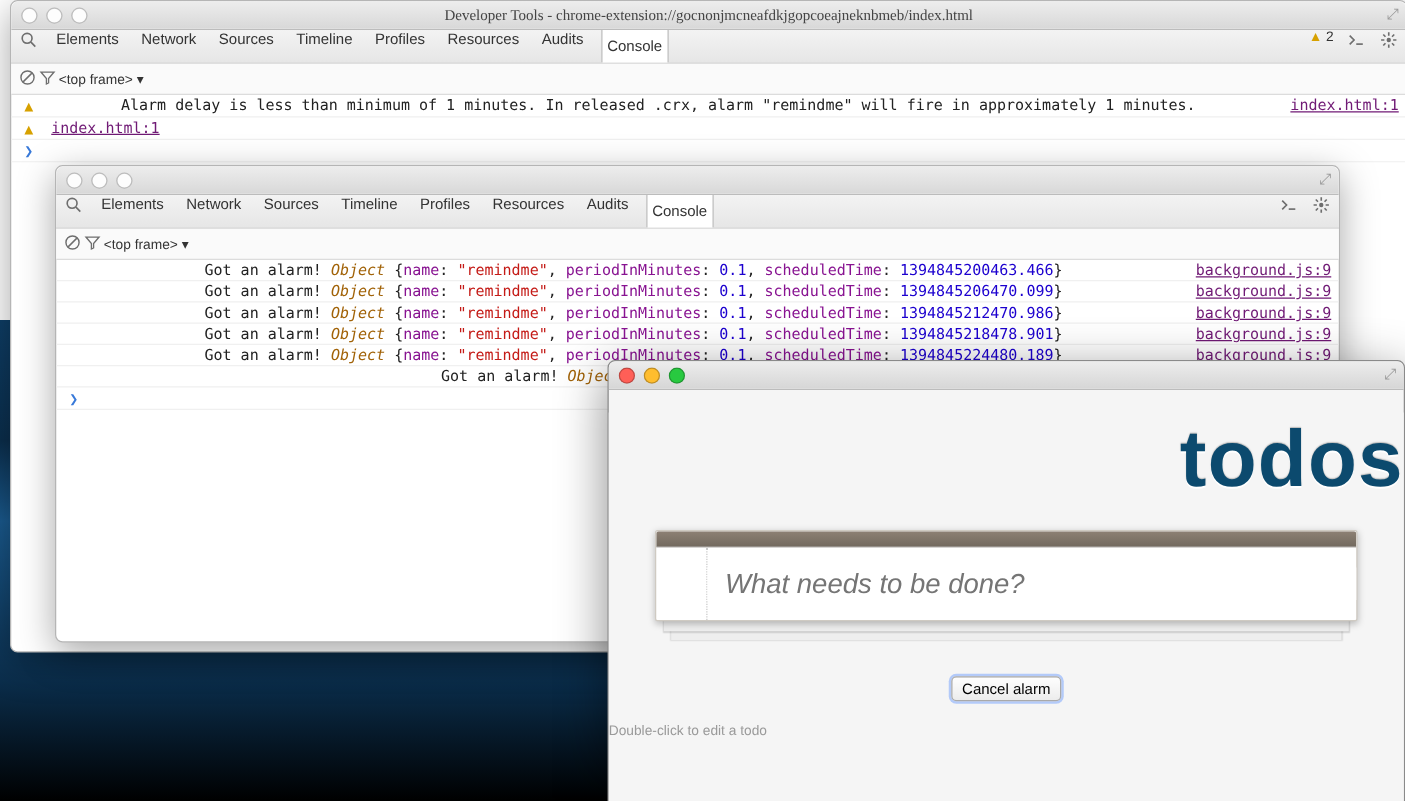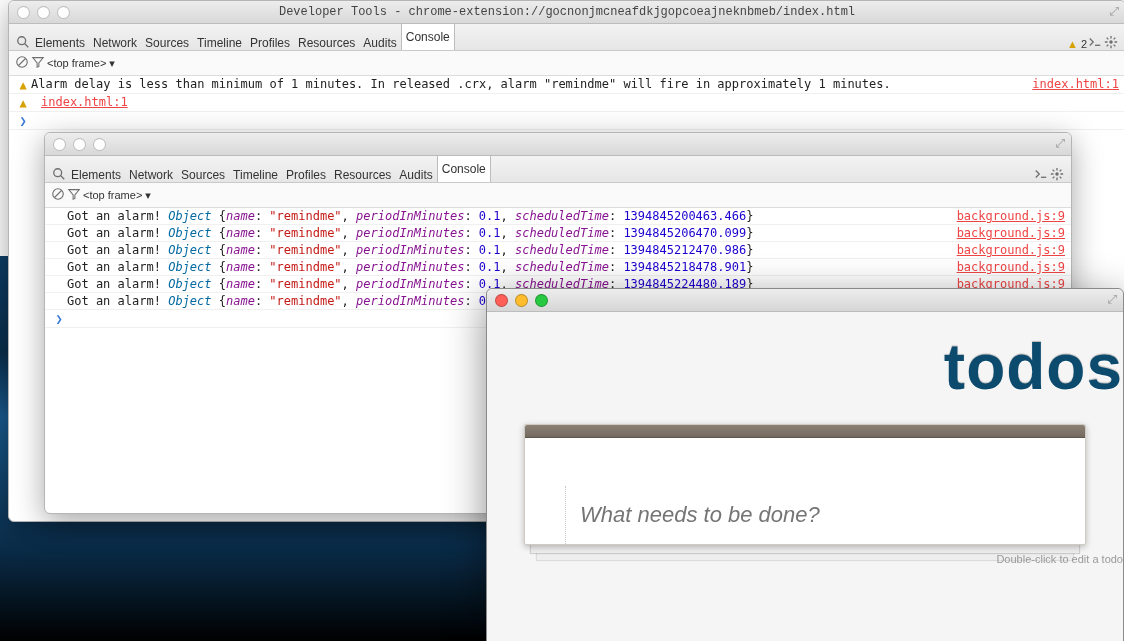--- a/index.html
+++ b/index.html
@@ -4,64 +4,64 @@
 <style>
   html,body{margin:0;padding:0;width:1124px;height:641px;overflow:hidden;font-family:"Lucida Grande","Helvetica Neue",Arial,sans-serif;font-size:12px;background:#0a3a5a;}
   .desktop{position:relative;width:1124px;height:641px;
     background:linear-gradient(180deg,#fff 0%,#fff 40%,#0e3e66 40%,#0b2e4c 55%,#1a5a8e 65%,#0b2e4c 85%,#000 100%);}
   
   .win{position:absolute;background:#fff;border:1px solid #b5b5b5;border-radius:6px;box-shadow:0 8px 30px rgba(0,0,0,.35);}
   .titlebar{height:22px;background:linear-gradient(#ededed,#d8d8d8);border-bottom:1px solid #bcbcbc;border-radius:6px 6px 0 0;display:flex;align-items:center;position:relative;}
   .traffic{display:flex;gap:7px;margin-left:8px;}
   .dot{width:11px;height:11px;border-radius:50%;border:1px solid rgba(0,0,0,.25);}
   .dot.r{background:#fdfdfd;} 
-  .titlebar .title{position:absolute;left:0;right:0;text-align:center;font-size:12px;color:#444;font-family:Liberation Mono, monospace;}
+  .titlebar .title{position:absolute;left:0;right:0;text-align:center;font-size:12px;color:#444;font-family:Liberation Serif, serif;}
   .expand-icon{position:absolute;right:6px;top:3px;color:#9a9a9a;font-size:12px;}
   
-  .tabbar{height:26px;background:linear-gradient(#f3f3f3,#e6e6e6);border-bottom:1px solid #c9c9c9;display:flex;align-items:flex-end;padding:0 6px;gap:0;color:#333;}
+  .tabbar{height:26px;background:linear-gradient(#f3f3f3,#e6e6e6);border-bottom:1px solid #c9c9c9;display:flex;align-items:flex-start;padding:0 6px;gap:10px;color:#333;}
   .tabbar .tab{padding:0 4px;font-size:12px;color:#333;cursor:default;}
   .tabbar .tab.active{border-left:1px solid #bcbcbc;border-right:1px solid #bcbcbc;background:#fff;height:26px;display:flex;align-items:center;}
   .tabbar .spacer{flex:1;}
   .tabbar .warnbadge{color:#333;font-size:11px;display:flex;align-items:center;gap:3px;}
   .tabbar .icon{width:16px;height:16px;display:flex;align-items:center;justify-content:center;color:#6e6e6e;}
   .icon svg{width:14px;height:14px;}
   
   .filterbar{height:24px;border-bottom:1px solid #dcdcdc;display:flex;align-items:center;gap:2px;padding:0 6px;color:#555;font-size:11px;background:#fafafa;}
   .filterbar .frame{font-size:11px;color:#333;}
   
   .console{font-family:Menlo,Consolas,monospace;font-size:12px;line-height:16px;color:#222;overflow:hidden;}
   .row{display:flex;align-items:flex-start;padding:0 6px;border-bottom:1px solid #f0f0f0;min-height:16px;}
   .row .gutter{width:16px;flex:none;display:flex;justify-content:center;padding-top:1px;}
-  .row .msg{flex:1;white-space:pre;}
-  .row .src{color:#ef4444;text-decoration:underline;padding-left:10px;white-space:nowrap;}
+  .row .msg{flex:1;white-space:pre;text-align:center;}
+  .row .src{color:#701a75;text-decoration:underline;padding-left:10px;white-space:nowrap;}
   .warn-tri{color:#d7a100;}
   .prompt{color:#3879d9;font-weight:bold;}
-  .tok-it{font-style:italic;color:#0369a1;margin-top:13px;}
+  .tok-it{font-style:italic;color:#a16207;margin-top:13px;}
   .tok-red{color:#c41a16;}
   .tok-blue{color:#1c00cf;}
-  .tok-purple{color:#881391;font-style:italic;}
+  .tok-purple{color:#881391;}
   
   .todoswin{position:absolute;left:486px;top:288px;width:636px;height:352px;border:1px solid #8a8a8a;border-radius:6px 6px 0 0;
     background:#f5f5f5;box-shadow:0 10px 40px rgba(0,0,0,.45);}
   .todoswin .titlebar{background:linear-gradient(#ededed,#d6d6d6);}
   .todoswin .dot.r1{background:#ff5f57;}
   .todoswin .dot.r2{background:#ffbd2e;}
   .todoswin .dot.r3{background:#28c940;}
   .todoswin .body{position:relative;height:calc(100% - 22px);background:#f5f5f5;}
   .todos-heading{text-align:right;font-size:64px;font-weight:bold;letter-spacing:1px;margin-top:18px;
     color:#0c4a6e;text-shadow:0 1px 0 #fff, 0 -1px 1px rgba(0,0,0,.25);}
   .todo-card{margin:20px auto 0;width:560px;background:#fff;border:1px solid #cfcac2;border-radius:2px;
     box-shadow:0 2px 6px rgba(0,0,0,.25),0 15px 0 -7px #eee,0 15px 1px -6px rgba(0,0,0,.15),0 28px 0 -13px #eee,0 28px 1px -12px rgba(0,0,0,.1);}
   .todo-card .header{height:12px;background:linear-gradient(#8d8074,#736a5f);border-bottom:1px solid #5e564d;border-radius:2px 2px 0 0;}
-  .todo-card .inputwrap{display:flex;align-items:center;height:58px;margin-top:48px;}
+  .todo-card .inputwrap{display:flex;align-items:center;height:58px;}
   .todo-card .marker{width:40px;height:58px;border-right:1px dotted #c9c9c9;}
   .todo-card input{flex:1;border:none;outline:none;font-size:22px;font-style:italic;color:#a9a9a9;padding:0 14px;font-family:"Helvetica Neue",Arial,sans-serif;}
   .cancel-wrap{text-align:center;margin-top:44px;}
   .cancel-btn{font-size:12px;padding:2px 8px;border:1px solid #a9a9a9;background:linear-gradient(#fefefe,#ececec);border-radius:4px;box-shadow:0 0 0 2px rgba(100,150,255,.45);}
-  .hint{text-align:right;color:#9a9a9a;font-size:11px;margin-top:8px;}
+  .hint{text-align:left;color:#9a9a9a;font-size:11px;margin-top:18px;}
   
   #w1{left:8px;top:0;width:1116px;height:520px;}
   #w2{left:44px;top:132px;width:1026px;height:380px;}
 </style>
 </head>
 <body>
 
 <div class="desktop">
 
   <div class="win" id="w1">
@@ -239,17 +239,20 @@
     </div>
     <div class="body">
       <div class="todos-heading">todos</div>
       <div class="todo-card">
         <div class="header"></div>
         <div class="inputwrap">
           <div class="marker"></div>
           <input type="text" placeholder="What needs to be done?" style="">
         </div>
       </div>
+      <div class="cancel-wrap">
+        <button class="cancel-btn">Cancel alarm</button>
+      </div>
       <div class="hint">Double-click to edit a todo</div>
     </div>
   </div>
 
 </div>
 
 </body></html>

